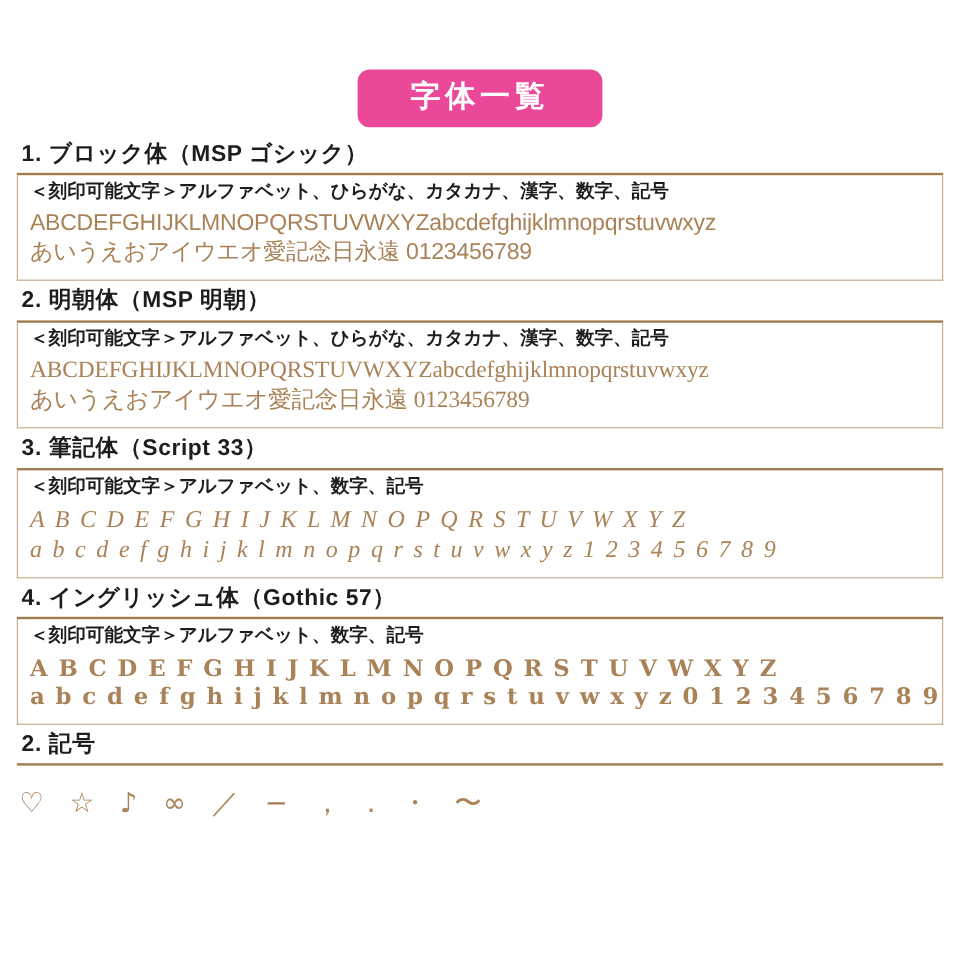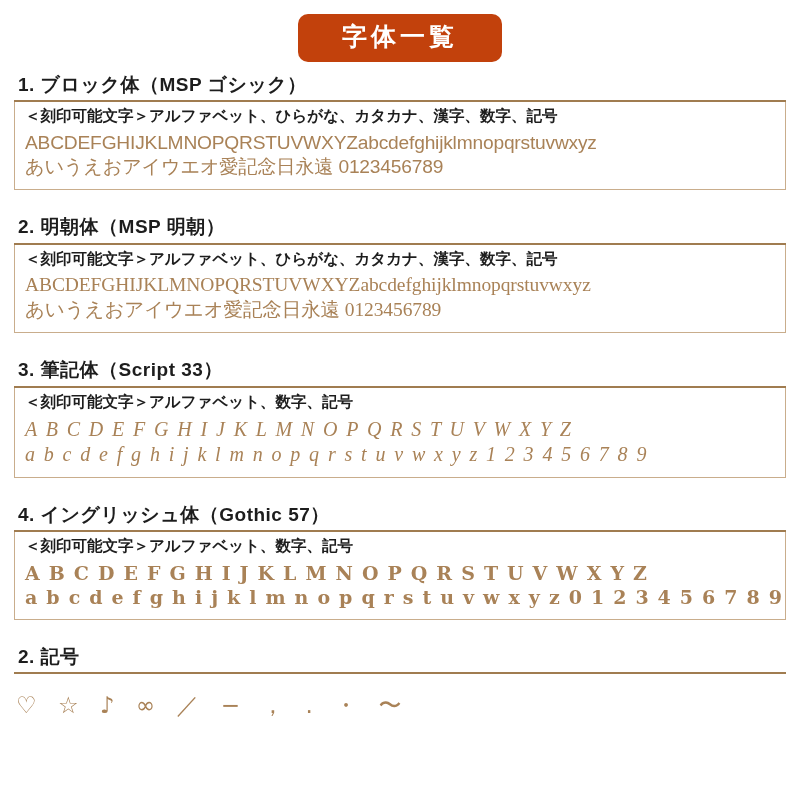--- a/index.html
+++ b/index.html
@@ -23,33 +23,34 @@
   }
 
   
   .header-wrap {
     display: flex;
     justify-content: center;
     padding-top: 14px;
     padding-bottom: 10px;
   }
   .header-badge {
-    background: #c2410c;
+    background: #ec4899;
     color: #ffffff;
     border-radius: 10px;
     padding: 9px 44px 11px 44px;
     font-size: 25px;
     font-weight: bold;
     letter-spacing: 4px;
     line-height: 1.1;
+    margin-top: 44px;
   }
 
   
   .section {
-    margin-bottom: 24px;
+    margin-bottom: 4px;
   }
   .sec-title {
     font-size: 19px;
     font-weight: bold;
     color: #1d1d1d;
     padding: 0 2px 3px 4px;
     border-bottom: 2px solid #a07c50;
     display: block;
     letter-spacing: 0.5px;
     line-height: 1.35;

